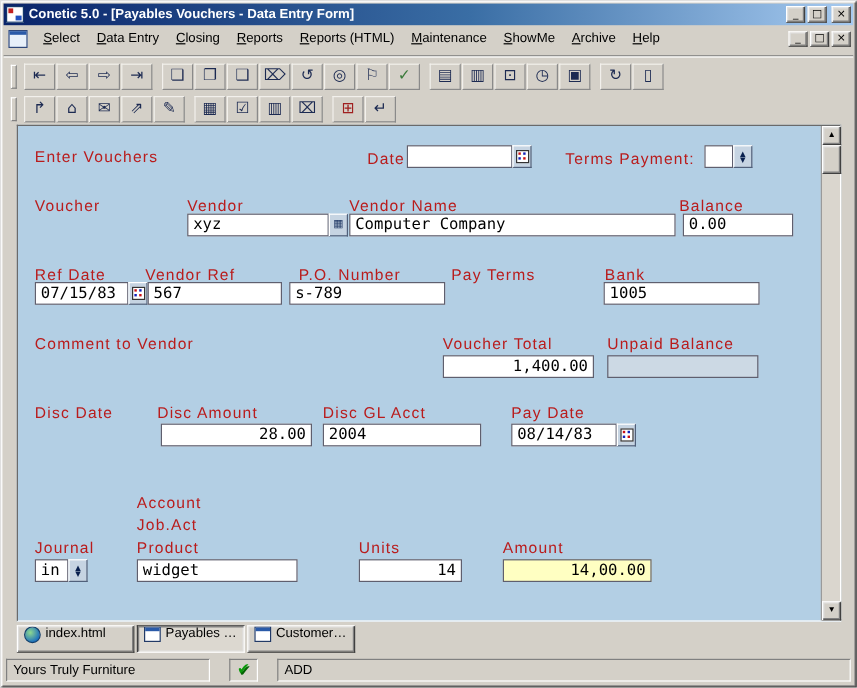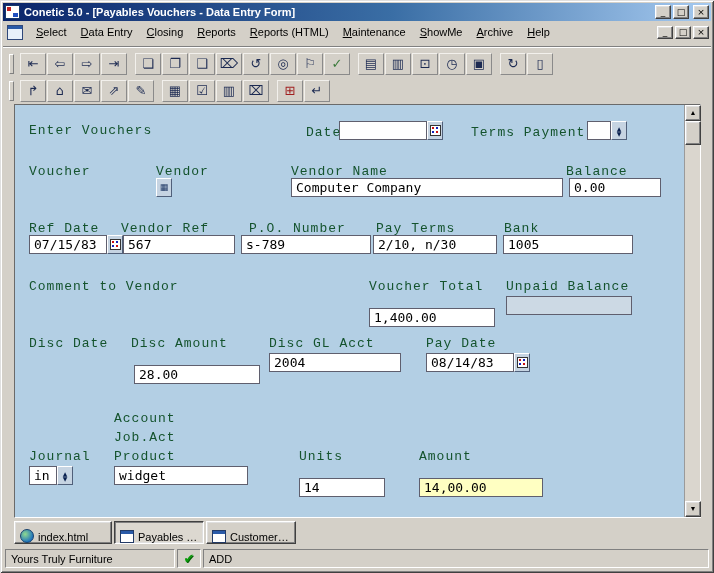--- a/index.html
+++ b/index.html
@@ -32,25 +32,25 @@
   .tb1{top:50px;height:28px;}
   .tb2{top:79px;height:24px;}
   .grip{width:3px;height:18px;border:1px solid;border-color:#fff #808080 #808080 #fff;margin-right:6px;}
   .tbtn{width:26px;height:22px;margin-right:1px;background:#d4d0c8;border:1px solid;
     border-color:#f2f0ec #8a8a8a #8a8a8a #f2f0ec;padding:0;text-align:center;cursor:default;}
   .tglyph{font-family:"DejaVu Sans",sans-serif;font-size:13px;line-height:20px;color:#1c2a52;}
   .tsep{width:7px;height:22px;}
   
   .form-panel{position:absolute;left:14px;top:104px;width:687px;height:414px;background:#b3cfe4;
     border:1px solid;border-color:#6a6a6a #fff #fff #6a6a6a;box-sizing:border-box;}
-  .lbl{position:absolute;font-family:Liberation Mono, monospace;font-size:13px;
-    letter-spacing:1px;color:#14532d;white-space:pre;}
+  .lbl{position:absolute;font-family:Liberation Sans, sans-serif;font-size:13px;
+    letter-spacing:1px;color:#b91c1c;white-space:pre;}
   .fld{position:absolute;box-sizing:border-box;height:19px;background:#fff;border:1px solid #5f5f6e;
     font-family:"DejaVu Sans Mono","Liberation Mono",monospace;font-size:13px;color:#000;padding:0 4px;outline:none;}
-  .fld.right{margin-top:12px;}
+  .fld.right{text-align:right;}
   .fld.yellow{background:#ffffc2;}
   .fld.disabled{background:#ccd9e4;}
   .grp{position:absolute;display:flex;height:19px;}
   .grp .fld{position:static;height:19px;flex:0 0 auto;}
   .mini-btn{box-sizing:border-box;width:16px;height:19px;background:#c6d4e2;border:1px solid;
     border-color:#fff #50607a #50607a #fff;display:flex;flex-direction:column;align-items:center;justify-content:center;
     padding:0;cursor:default;}
   .calico{width:9px;height:9px;background:#fff;border:1px solid #333;position:relative;}
   .calico::before{content:"";position:absolute;left:1px;top:1px;width:2px;height:2px;background:#cc1111;
     box-shadow:4px 0 0 #1122bb,0 4px 0 #1122bb,4px 4px 0 #cc1111;}
@@ -62,31 +62,31 @@
   .sbtn{position:absolute;left:0;width:16px;height:16px;background:#d4d0c8;border:1px solid;
     border-color:#fff #404040 #404040 #fff;box-shadow:inset -1px -1px 0 #808080,inset 1px 1px 0 #dfdfdf;
     font-size:7px;line-height:12px;text-align:center;color:#000;padding:0;box-sizing:border-box;cursor:default;}
   .sbtn.up{top:0;} .sbtn.down{bottom:0;}
   .sthumb{position:absolute;left:0;top:16px;width:16px;height:24px;background:#d4d0c8;border:1px solid;
     border-color:#fff #404040 #404040 #fff;box-shadow:inset -1px -1px 0 #808080,inset 1px 1px 0 #dfdfdf;box-sizing:border-box;}
   
   .tabsbar{position:absolute;left:3px;right:3px;top:520px;height:25px;}
   .task-tab{position:absolute;top:1px;height:23px;background:#d4d0c8;border:1px solid;
     border-color:#fff #404040 #404040 #fff;box-shadow:inset -1px -1px 0 #808080,inset 1px 1px 0 #dfdfdf;
-    display:flex;align-items:flex-end;gap:4px;padding:0 5px;font-size:11px;color:#000;cursor:default;box-sizing:border-box;
+    display:flex;align-items:flex-start;gap:4px;padding:0 5px;font-size:11px;color:#000;cursor:default;box-sizing:border-box;
     font-family:"Liberation Sans",sans-serif;white-space:nowrap;overflow:hidden;}
   .task-tab.active{border-color:#404040 #fff #fff #404040;box-shadow:inset 1px 1px 0 #808080,inset -1px -1px 0 #dfdfdf;
     background:#dcd8d0;}
   .globe{width:12px;height:12px;border-radius:50%;border:1px solid #14406b;flex:0 0 auto;
     background:radial-gradient(circle at 35% 35%,#8fd98f,#1b6fbf 75%);}
   .form-ico{width:12px;height:11px;background:#fff;border:1px solid #223a66;position:relative;flex:0 0 auto;}
   .form-ico::before{content:"";position:absolute;left:0;top:0;right:0;height:3px;background:#2a5aa8;}
   .tab-label{overflow:hidden;text-overflow:ellipsis;}
   
-  .statusbar{position:absolute;left:3px;right:3px;bottom:3px;height:23px;display:flex;align-items:center;gap:2px;padding:2px;box-sizing:border-box;}
+  .statusbar{position:absolute;left:3px;right:3px;bottom:3px;height:23px;display:flex;align-items:center;gap:16px;padding:2px;box-sizing:border-box;}
   .spanel{height:19px;border:1px solid;border-color:#808080 #fff #fff #808080;display:flex;align-items:center;
     padding:0 5px;font-size:11px;color:#000;box-sizing:border-box;}
   .spanel.company{width:170px;}
   .spanel.checkp{width:24px;justify-content:center;padding:0;}
   .spanel.mode{flex:1;}
   .check{color:#0a9a0a;font-weight:bold;font-size:13px;text-shadow:1px 1px 0 #046404;font-family:"DejaVu Sans",sans-serif;}
 </style>
 </head>
 <body>
 
@@ -183,20 +183,21 @@
           <span class="spn">▼</span>
         </button>
     </span>
 
     <span class="lbl" style="left:14px;top:59px">Voucher</span>
     <span class="lbl" style="left:141px;top:59px">Vendor</span>
     <span class="lbl" style="left:276px;top:59px">Vendor Name</span>
     <span class="lbl" style="left:551px;top:59px">Balance</span>
 
     <span class="grp" style="left:141px;top:73px">
+      <input class="fld" style="width: 118px;" value="xyz">
       <button class="mini-btn">
           <span class="lkp">▦</span>
         </button>
     </span>
     <input class="fld" style="left: 276px; top: 73px; width: 272px;" value="Computer Company">
     <input class="fld" style="left: 554px; top: 73px; width: 92px;" value="0.00">
 
     <span class="lbl" style="left:14px;top:116px">Ref Date</span>
     <span class="lbl" style="left:106px;top:116px">Vendor Ref</span>
     <span class="lbl" style="left:234px;top:116px">P.O. Number</span>
@@ -204,21 +205,20 @@
     <span class="lbl" style="left:489px;top:116px">Bank</span>
 
     <span class="grp" style="left:14px;top:130px">
       <input class="fld" style="width: 78px;" value="07/15/83">
       <button class="mini-btn">
           <span class="calico"></span>
         </button>
     </span>
     <input class="fld" style="left: 108px; top: 130px; width: 112px;" value="567">
     <input class="fld" style="left: 226px; top: 130px; width: 130px;" value="s-789">
-    <input class="fld" style="left: 358px; top: 130px; width: 124px;" value="2/10, n/30">
     <input class="fld" style="left: 488px; top: 130px; width: 130px;" value="1005">
 
     <span class="lbl" style="left:14px;top:174px">Comment to Vendor</span>
     <span class="lbl" style="left:354px;top:174px">Voucher Total</span>
     <span class="lbl" style="left:491px;top:174px">Unpaid Balance</span>
 
     <input class="fld right" style="left: 354px; top: 191px; width: 126px;" value="1,400.00">
     <input class="fld disabled" style="left: 491px; top: 191px; width: 126px;" value="">
 
     <span class="lbl" style="left:14px;top:231px">Disc Date</span>

